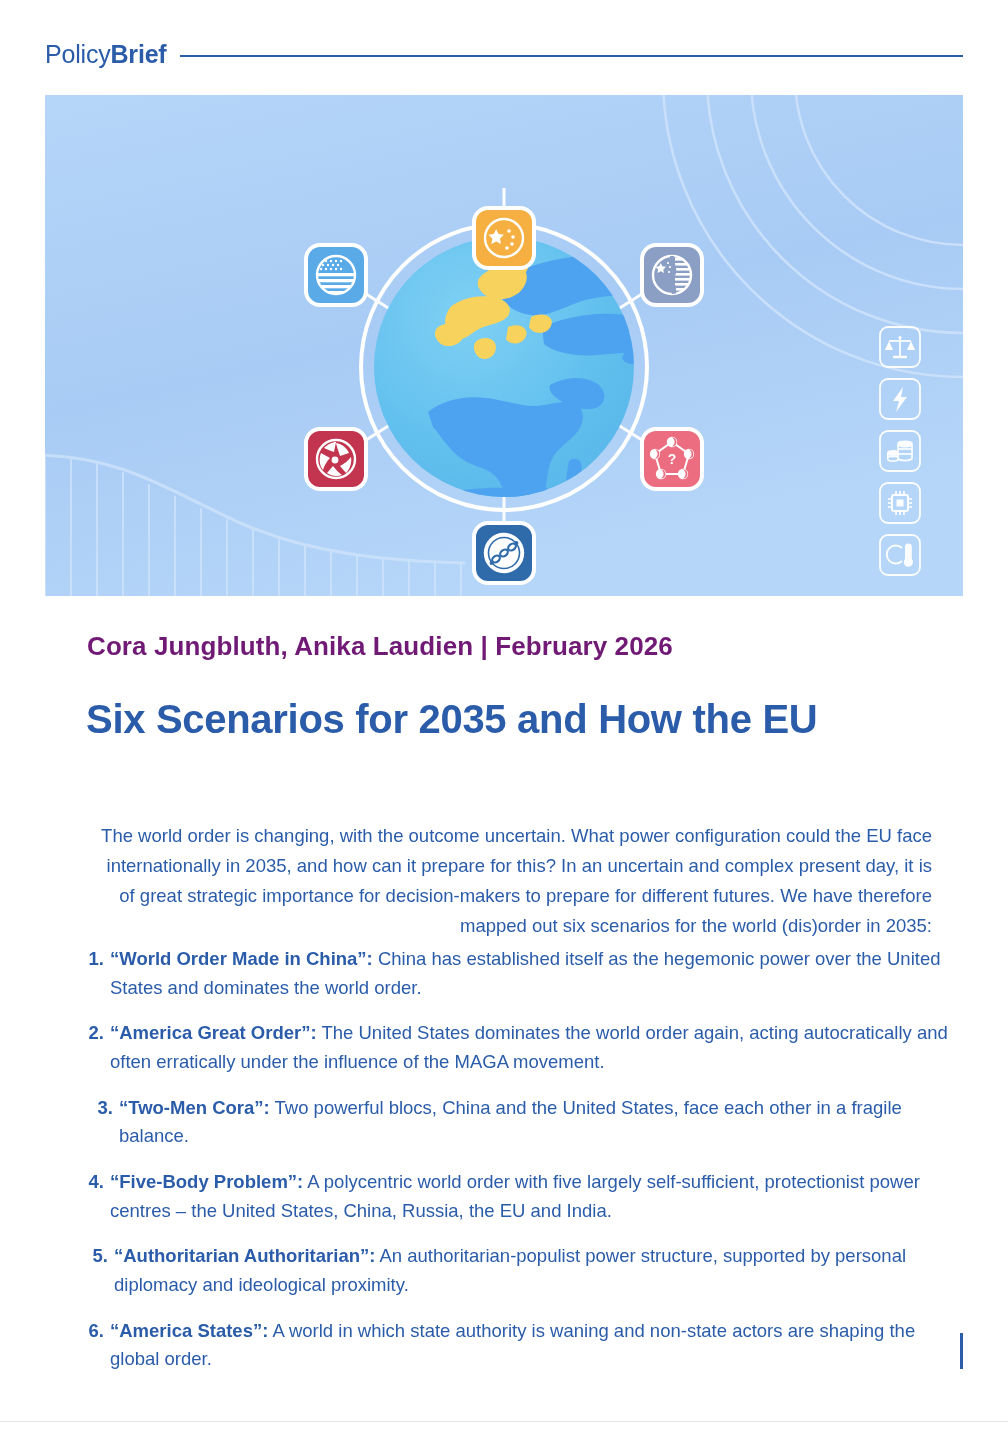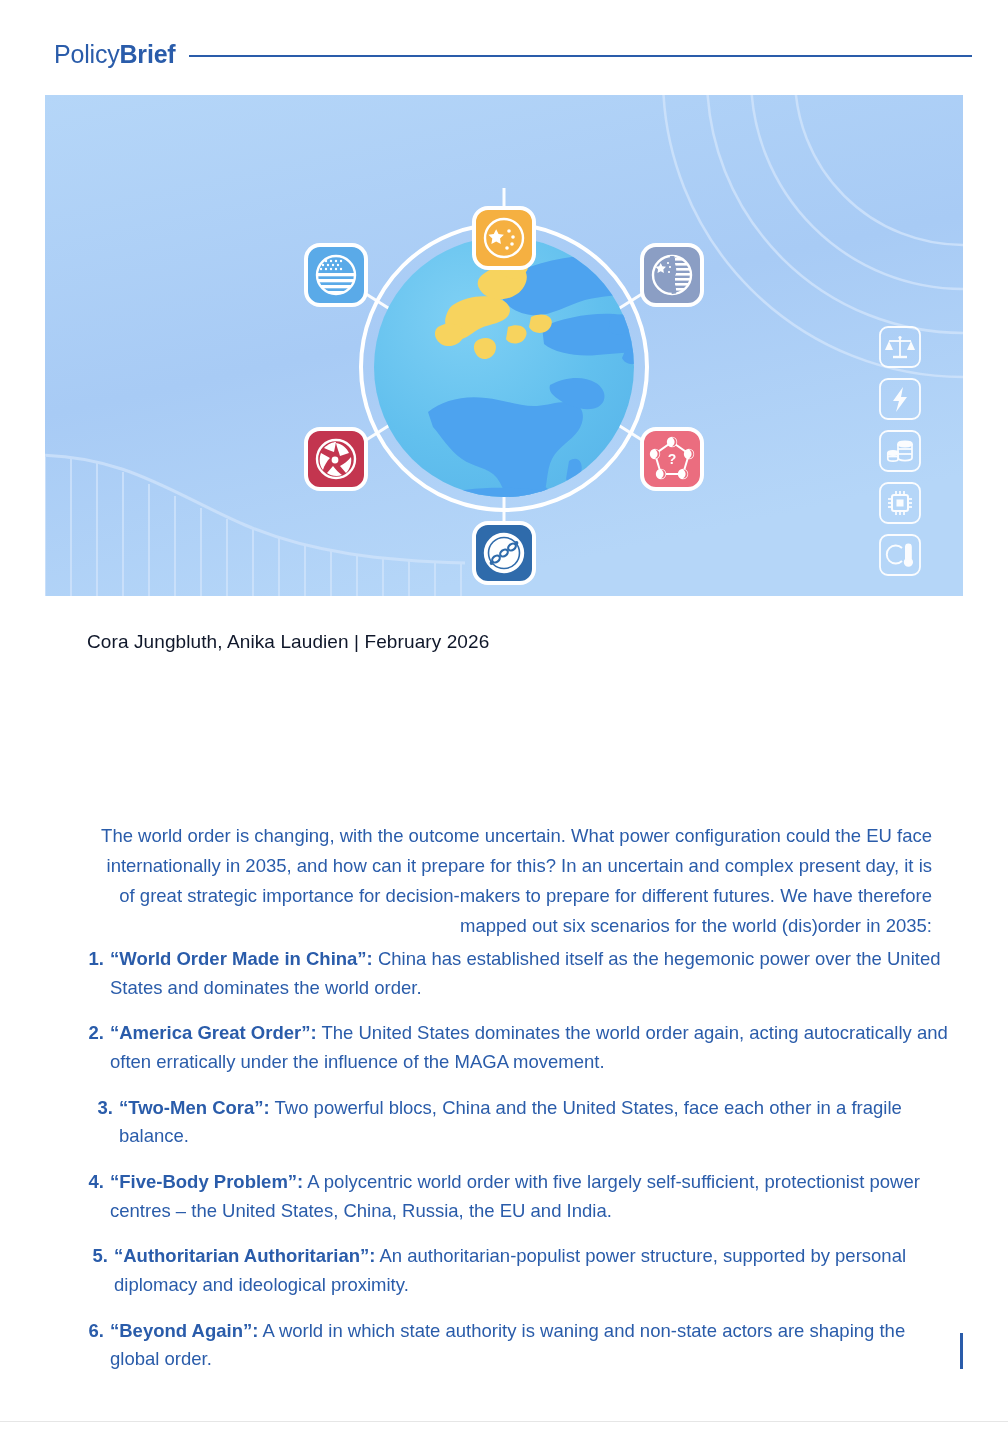--- a/index.html
+++ b/index.html
@@ -15,21 +15,21 @@
     position: relative;
     width: 1008px;
     height: 1432px;
     background: #ffffff;
     overflow: hidden;
   }
 
   
   .masthead {
     position: absolute;
-    left: 54px;
+    left: 45px;
     top: 36px;
     width: 918px;
     height: 36px;
     display: flex;
     align-items: center;
     gap: 14px;
   }
   .masthead-text {
     font-size: 25px;
     color: #2a5caa;
@@ -61,23 +61,23 @@
     left: 0; top: 0;
     width: 918px;
     height: 501px;
   }
 
   
   .byline {
     position: absolute;
     left: 87px;
     top: 631px;
-    font-size: 19px;
-    color: #0f172a;
-    font-weight: 400;
+    font-size: 26px;
+    color: #701a75;
+    font-weight: 700;
     letter-spacing: 0.1px;
   }
 
   
   .title {
     position: absolute;
     left: 86px;
     top: 694px;
     width: 830px;
     font-size: 40px;
@@ -461,21 +461,21 @@
             <circle cx="28.4" cy="27.5" r="3.6" fill="#ffffff" stroke="none"></circle>
           </g>
         </g>
       </g>
     </svg>
   </div>
 
   <div class="byline">Cora Jungbluth, Anika Laudien | February 2026</div>
 
   <h1 class="title">
-    <br>
+    <span>Six Scenarios for 2035 and How the EU</span><br>
   </h1>
 
   <p class="intro">The world order is changing, with the outcome uncertain. What power configuration could the EU face internationally in 2035, and how can it prepare for this? In an uncertain and complex present day, it is of great strategic importance for decision-makers to prepare for different futures. We have therefore mapped out six scenarios for the world (dis)order in 2035:</p>
 
   <ol class="scenarios" style="list-style:none;">
     <li class="scenario ind-c">
       <span class="num">1.</span>
       <span class="body"><span class="lead">“World Order Made in China”:</span><span> China has established itself as the hegemonic power over the United States and dominates the world order.</span></span>
     </li>
     <li class="scenario ind-c">
@@ -489,21 +489,21 @@
     <li class="scenario ind-c">
       <span class="num">4.</span>
       <span class="body"><span class="lead">“Five-Body Problem”:</span><span> A polycentric world order with five largely self-sufficient, protectionist power centres – the United States, China, Russia, the EU and India.</span></span>
     </li>
     <li class="scenario ind-a">
       <span class="num">5.</span>
       <span class="body"><span class="lead">“Authoritarian Authoritarian”:</span><span> An authoritarian-populist power structure, supported by personal diplomacy and ideological proximity.</span></span>
     </li>
     <li class="scenario ind-c">
       <span class="num">6.</span>
-      <span class="body"><span class="lead">“Beyond Again”:</span><span> A world in which state authority is waning and non-state actors are shaping the global order.</span></span>
+      <span class="body"><span class="lead">“America States”:</span><span> A world in which state authority is waning and non-state actors are shaping the global order.</span></span>
     </li>
   </ol>
 
   <div class="footer-logo">
     <div class="footer-bar"></div>
   </div>
 
   <div class="bottom-rule"></div>
 
 </div>

